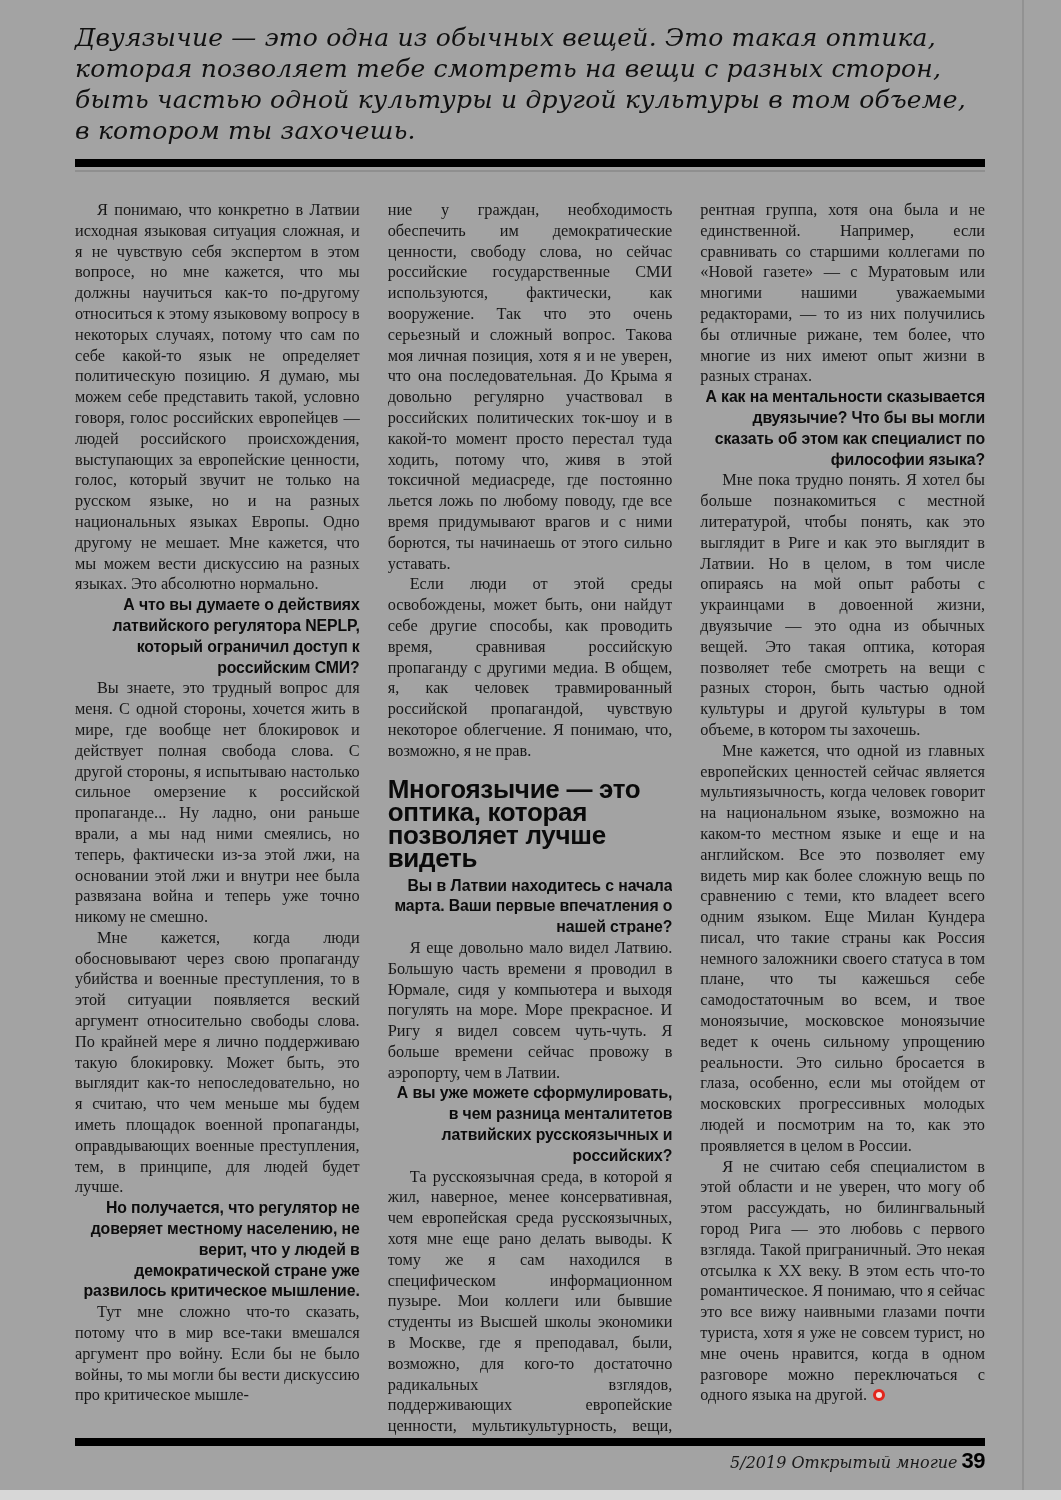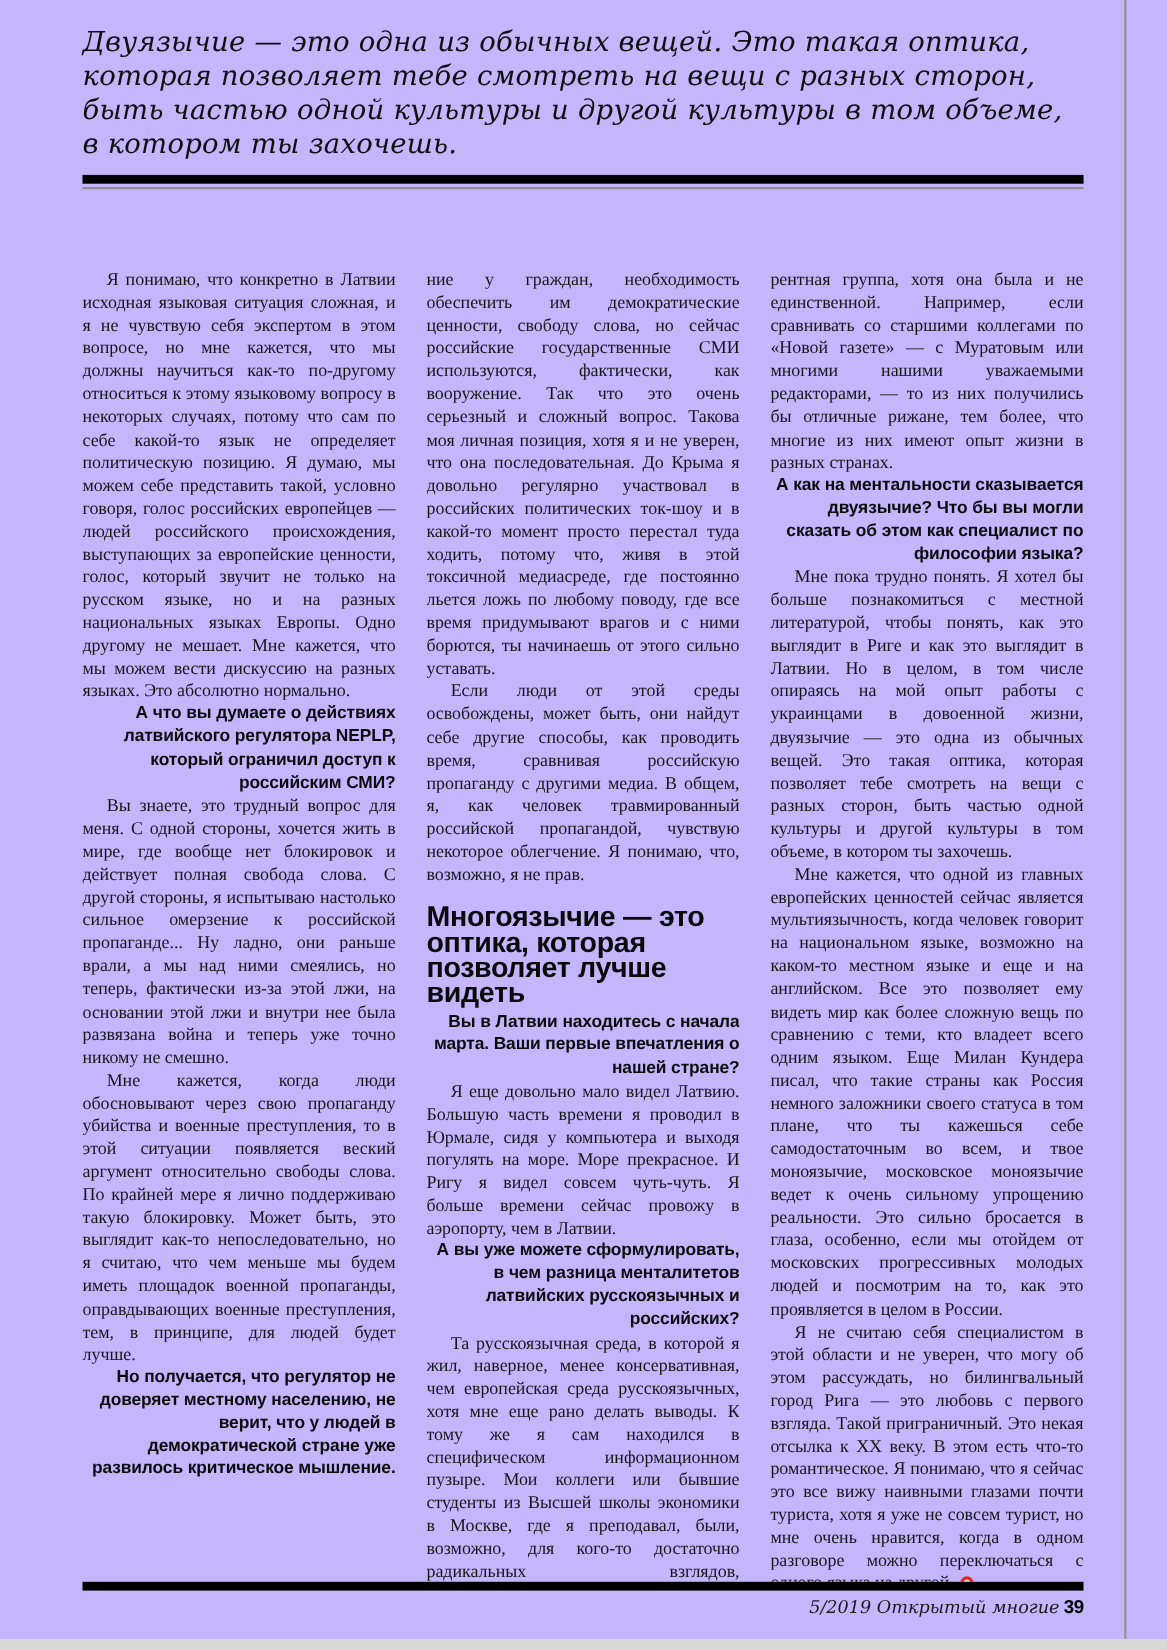--- a/index.html
+++ b/index.html
@@ -1,30 +1,30 @@
 <!DOCTYPE html>
 <html lang="ru"><head>
 <meta charset="utf-8">
 <style>
   html,body{margin:0;padding:0;background:#e9e9e9;}
   .page{
-    position:relative;width:1061px;height:1500px;background:#c4b5fd;
+    position:relative;width:1061px;height:1500px;background:#a3a3a3;
     overflow:hidden;font-family:"Liberation Serif",serif;color:#161616;
   }
   .content{position:absolute;left:75px;top:0;width:910px;}
   .pull-quote{
     margin-top:22px;font-family:"DejaVu Serif",serif;font-style:italic;
     font-size:25px;line-height:31px;color:#101010;letter-spacing:.2px;
   }
   .rule-thick{height:8px;background:var(--rule,#000);margin-top:13px;}
   .rule-thin{height:2px;background:#8f8f8f;margin-top:3px;}
   .columns{
     display:flex;gap:28px;margin-top:28px;height:1238px;overflow:hidden;
   }
-  .col{flex:1 1 0;overflow:hidden;margin-top:44px;}
+  .col{flex:1 1 0;overflow:hidden;}
   .para{
     font-size:16.3px;line-height:20.8px;text-align:justify;
     text-indent:22px;margin:0;
   }
   .para.noindent{text-indent:0;}
   .question{
     font-family:"Liberation Sans",sans-serif;font-weight:bold;
     font-size:15.8px;line-height:20.8px;text-align:right;margin:0;
     letter-spacing:-.1px;color:#0c0c0c;
   }
@@ -39,40 +39,41 @@
     margin-left:6px;vertical-align:-1px;
   }
   .footer{position:absolute;left:75px;top:1438px;width:910px;}
   .footer .rule-thick{margin-top:0;}
   .footer-line{
     text-align:right;margin-top:5px;font-size:16px;line-height:19px;
   }
   .footer-issue{font-family:"DejaVu Serif",serif;font-style:italic;color:#1a1a1a;}
   .footer-page{
     font-family:"Liberation Sans",sans-serif;font-weight:bold;
-    font-size:17px;color:#000;margin-left:4px;letter-spacing:-.5px;
+    font-size:22px;color:#000;margin-left:4px;letter-spacing:-.5px;
   }
   .edge-v{position:absolute;top:0;left:1022px;width:2px;height:1500px;background:#929292;}
   .edge-b{position:absolute;left:0;top:1490px;width:1061px;height:10px;background:#d7d7d7;}
 </style>
 </head>
 <body>
 
 <div class="page" style="--rule: #000000; --accent: #e2251c;">
   <div class="content">
     <div class="pull-quote">Двуязычие — это одна из обычных вещей. Это такая оптика, которая позволяет тебе смотреть на вещи с разных сторон, быть частью одной культуры и другой культуры в том объеме, в котором ты захочешь.</div>
     <div class="rule-thick"></div>
     <div class="rule-thin"></div>
     <div class="columns" id="columns">
         <div class="col">
           <div class="para">Я понимаю, что конкретно в Латвии исходная языковая ситуация сложная, и я не чувствую себя экспертом в этом вопросе, но мне кажется, что мы должны научиться как-то по-другому относиться к этому языковому вопросу в некоторых случаях, потому что сам по себе какой-то язык не определяет политическую позицию. Я думаю, мы можем себе представить такой, условно говоря, голос российских европейцев — людей российского происхождения, выступающих за европейские ценности, голос, который звучит не только на русском языке, но и на разных национальных языках Европы. Одно другому не мешает. Мне кажется, что мы можем вести дискуссию на разных языках. Это абсолютно нормально.</div>
           <div class="question"><span>А что вы думаете о действиях латвийского регулятора </span><span style="">NEPLP</span><span>, который ограничил доступ к российским СМИ?</span></div>
           <div class="para">Вы знаете, это трудный вопрос для меня. С одной стороны, хочется жить в мире, где вообще нет блокировок и действует полная свобода слова. С другой стороны, я испытываю настолько сильное омерзение к российской пропаганде... Ну ладно, они раньше врали, а мы над ними смеялись, но теперь, фактически из-за этой лжи, на основании этой лжи и внутри нее была развязана война и теперь уже точно никому не смешно.</div>
           <div class="para">Мне кажется, когда люди обосновывают через свою пропаганду убийства и военные преступления, то в этой ситуации появляется веский аргумент относительно свободы слова. По крайней мере я лично поддерживаю такую блокировку. Может быть, это выглядит как-то непоследовательно, но я считаю, что чем меньше мы будем иметь площадок военной пропаганды, оправдывающих военные преступления, тем, в принципе, для людей будет лучше.</div>
           <div class="question">Но получается, что регулятор не доверяет местному населению, не верит, что у людей в демократической стране уже развилось критическое мышление.</div>
+          <div class="para">Тут мне сложно что-то сказать, потому что в мир все-таки вмешался аргумент про войну. Если бы не было войны, то мы могли бы вести дискуссию про критическое мышле-</div>
         </div>
         <div class="col">
           <div class="para noindent">ние у граждан, необходимость обеспечить им демократические ценности, свободу слова, но сейчас российские государственные СМИ используются, фактически, как вооружение. Так что это очень серьезный и сложный вопрос. Такова моя личная позиция, хотя я и не уверен, что она последовательная. До Крыма я довольно регулярно участвовал в российских политических ток-шоу и в какой-то момент просто перестал туда ходить, потому что, живя в этой токсичной медиасреде, где постоянно льется ложь по любому поводу, где все время придумывают врагов и с ними борются, ты начинаешь от этого сильно уставать.</div>
           <div class="para">Если люди от этой среды освобождены, может быть, они найдут себе другие способы, как проводить время, сравнивая российскую пропаганду с другими медиа. В общем, я, как человек травмированный российской пропагандой, чувствую некоторое облегчение. Я понимаю, что, возможно, я не прав.</div>
           <div class="section-head">Многоязычие — это оптика, которая позволяет лучше видеть</div>
           <div class="question">Вы в Латвии находитесь с начала марта. Ваши первые впечатления о нашей стране?</div>
           <div class="para">Я еще довольно мало видел Латвию. Большую часть времени я проводил в Юрмале, сидя у компьютера и выходя погулять на море. Море прекрасное. И Ригу я видел совсем чуть-чуть. Я больше времени сейчас провожу в аэропорту, чем в Латвии.</div>
           <div class="question">А вы уже можете сформулировать, в чем разница менталитетов латвийских русскоязычных и российских?</div>
           <div class="para">Та русскоязычная среда, в которой я жил, наверное, менее консервативная, чем европейская среда русскоязычных, хотя мне еще рано делать выводы. К тому же я сам находился в специфическом информационном пузыре. Мои коллеги или бывшие студенты из Высшей школы экономики в Москве, где я преподавал, были, возможно, для кого-то достаточно радикальных взглядов, поддерживающих европейские ценности, мультикультурность, вещи, связанные с левой экологической повесткой. Это моя рефе-</div>
         </div>

